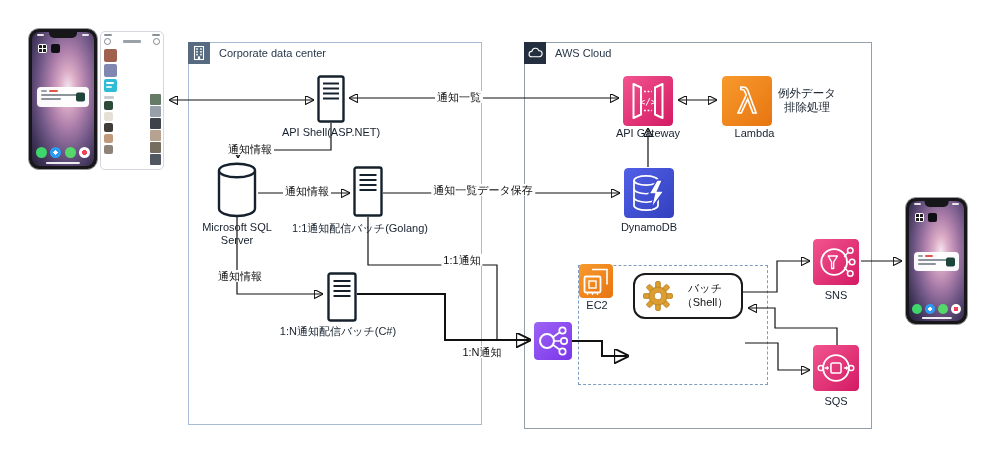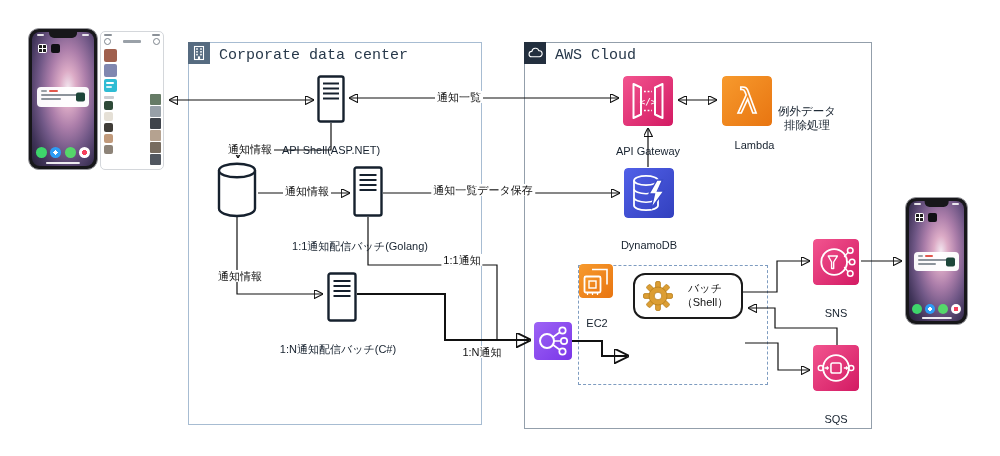--- a/index.html
+++ b/index.html
@@ -9,25 +9,25 @@
   .wires path{fill:none;stroke:#111;stroke-width:1.2;}
   .wires path.thick{stroke-width:2;}
 
   
   .group{position:absolute;background:transparent;z-index:1;}
   .group.corp{left:188px;top:42px;width:292px;height:381px;border:1px solid #A7BCD2;}
   .group.aws{left:524px;top:42px;width:346px;height:385px;border:1px solid #939FAB;}
   .ghead{position:absolute;left:-1px;top:-1px;width:22px;height:22px;display:flex;align-items:center;justify-content:center;}
   .ghead.slate{background:#566B80;}
   .ghead.navy{background:#232F3E;}
-  .gtitle{position:absolute;left:30px;top:4px;font-size:15px;color:#27384A;white-space:nowrap;font-family:Liberation Mono, monospace;}
+  .gtitle{position:absolute;left:30px;top:4px;font-size:11px;color:#27384A;white-space:nowrap;}
 
   .node{position:absolute;z-index:3;}
   .nlabel{position:absolute;transform:translateX(-50%);font-size:11px;color:#16212E;
-    white-space:nowrap;text-align:center;z-index:4;line-height:1.2;margin-top:18px;}
+    white-space:nowrap;text-align:center;z-index:4;line-height:1.2;}
   .elabel{position:absolute;transform:translate(-50%,-50%);font-size:11px;color:#111;
     background:#fff;padding:0 2px;white-space:nowrap;z-index:5;line-height:1.1;}
 
   .awsicon{border-radius:4px;display:block;}
 
   
   .ec2box{position:absolute;left:578px;top:265px;width:188px;height:118px;border:1px dashed #7E9CC0;z-index:2;}
 
   .shellbox{position:absolute;left:633px;top:273px;width:110px;height:46px;border:2px solid #1a1a1a;
     border-radius:12px;background:#fff;z-index:3;display:flex;align-items:center;padding:0 4px 0 8px;box-sizing:border-box;}
@@ -150,20 +150,24 @@
     </svg>
   </div>
   <div class="nlabel" style="left:331px;top:126px;">API Shell(ASP.NET)</div>
 
   <div class="node" style="left:216px;top:161px;">
     <svg width="42" height="57" viewBox="0 0 42 57">
       <path d="M3,9.5 v38 c0,4.2 8,7.5 18,7.5 s18,-3.3 18,-7.5 v-38" fill="#fff" stroke="#16212E" stroke-width="2.4"></path>
       <ellipse cx="21" cy="9.5" rx="18" ry="6.8" fill="#fff" stroke="#16212E" stroke-width="2.4"></ellipse>
     </svg>
   </div>
+  <div class="nlabel" style="left:237px;top:221px;">
+    <div>Microsoft SQL</div>
+    <div>Server</div>
+  </div>
 
   <div class="node" style="left:353px;top:166px;">
     <svg width="30" height="51" viewBox="0 0 30 51">
       <rect x="1.5" y="1.5" width="27" height="48" rx="2" fill="#fff" stroke="#16212E" stroke-width="2.4"></rect>
       <line x1="6.5" y1="9" x2="23.5" y2="9" stroke="#16212E" stroke-width="2"></line>
       <line x1="6.5" y1="14" x2="23.5" y2="14" stroke="#16212E" stroke-width="2"></line>
       <line x1="6.5" y1="19" x2="23.5" y2="19" stroke="#16212E" stroke-width="2"></line>
       <line x1="6.5" y1="24" x2="23.5" y2="24" stroke="#16212E" stroke-width="2"></line>
     </svg>
   </div>
@@ -203,21 +207,21 @@
       <defs>
           <linearGradient id="gor1" x1="0" y1="0" x2="1" y2="1">
         <stop offset="0" stop-color="#F79A2D"></stop>
             <stop offset="1" stop-color="#E87511"></stop>
           </linearGradient>
         </defs>
       <rect width="50" height="50" rx="4" fill="url(#gor1)"></rect>
       <text x="25" y="37" text-anchor="middle" font-size="34" font-family="'DejaVu Sans',sans-serif" fill="none" stroke="#fff" stroke-width="1.6">λ</text>
     </svg>
   </div>
-  <div class="nlabel" style="left:747px;top:121px;padding-left:15px;">Lambda</div>
+  <div class="nlabel" style="left:747px;top:127px;padding-left:15px;">Lambda</div>
   <div class="nlabel" style="left:807px;top:87px;font-size:11.5px;">
     <div>例外データ</div>
     <div>排除処理</div>
   </div>
 
   <div class="node" style="left:624px;top:168px;">
     <svg class="awsicon" width="50" height="50" viewBox="0 0 50 50">
       <defs>
           <linearGradient id="gbl1" x1="0" y1="0" x2="1" y2="1">
         <stop offset="0" stop-color="#5160E8"></stop>

